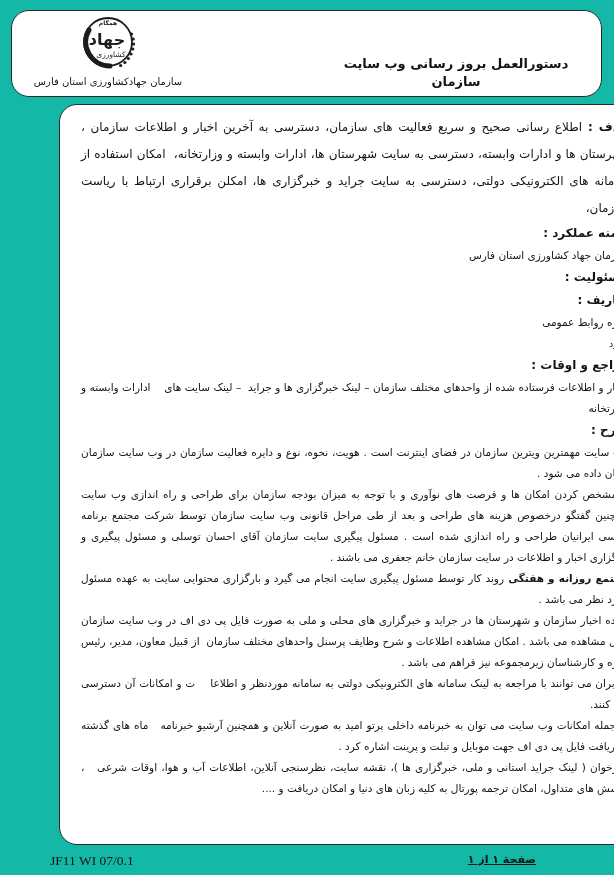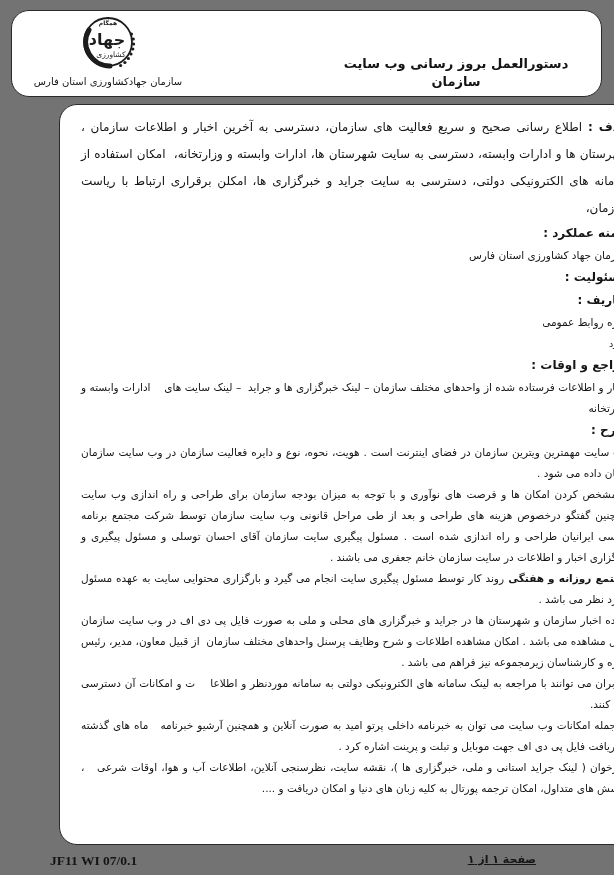--- a/index.html
+++ b/index.html
@@ -1,17 +1,17 @@
 <!DOCTYPE html>
 <html lang="fa"><head>
 <meta charset="utf-8">
 <style>
   html,body { margin:0; padding:0; background:#ffffff; }
   .page {
-    position:relative; width:614px; height:875px; background:#737373;
+    position:relative; width:614px; height:875px; background:#14b8a6;
     font-family:"DejaVu Sans", sans-serif; color:#151515; overflow:hidden;
   }
   .box {
     position:absolute; background:#fff;
     border:1.5px solid #2a2a2a; border-radius:18px;
     box-sizing:border-box;
   }
   .header-box { left:11px; top:10px; width:591px; height:87px; }
   .main-box  { left:11px; top:104px; width:591px; height:741px; padding:9px 21px; overflow:hidden;margin-left:48px; }
 
@@ -38,21 +38,21 @@
   }
   .para b { font-weight:bold; }
   .para.large   { font-size:12px;  line-height:27px; }
   .para.heading { font-size:12px;  line-height:23px; font-weight:bold; }
   .para.small   { font-size:9.5px; line-height:21px; }
 
   
   .footer { position:absolute; left:0; top:849px; width:614px; height:30px; }
   .doc-code {
     position:absolute; left:50px; top:4px;
-    font-family:"Liberation Serif", serif; font-weight:bold; font-size:13.5px;
+    font-family:"Liberation Serif", serif; font-weight:normal; font-size:13.5px;
   }
   .page-label {
     position:absolute; right:78px; top:4px; direction:rtl;
     font-weight:bold; font-size:11px;text-decoration:underline;
   }
 </style>
 </head>
 <body>
 
 <div class="page">

